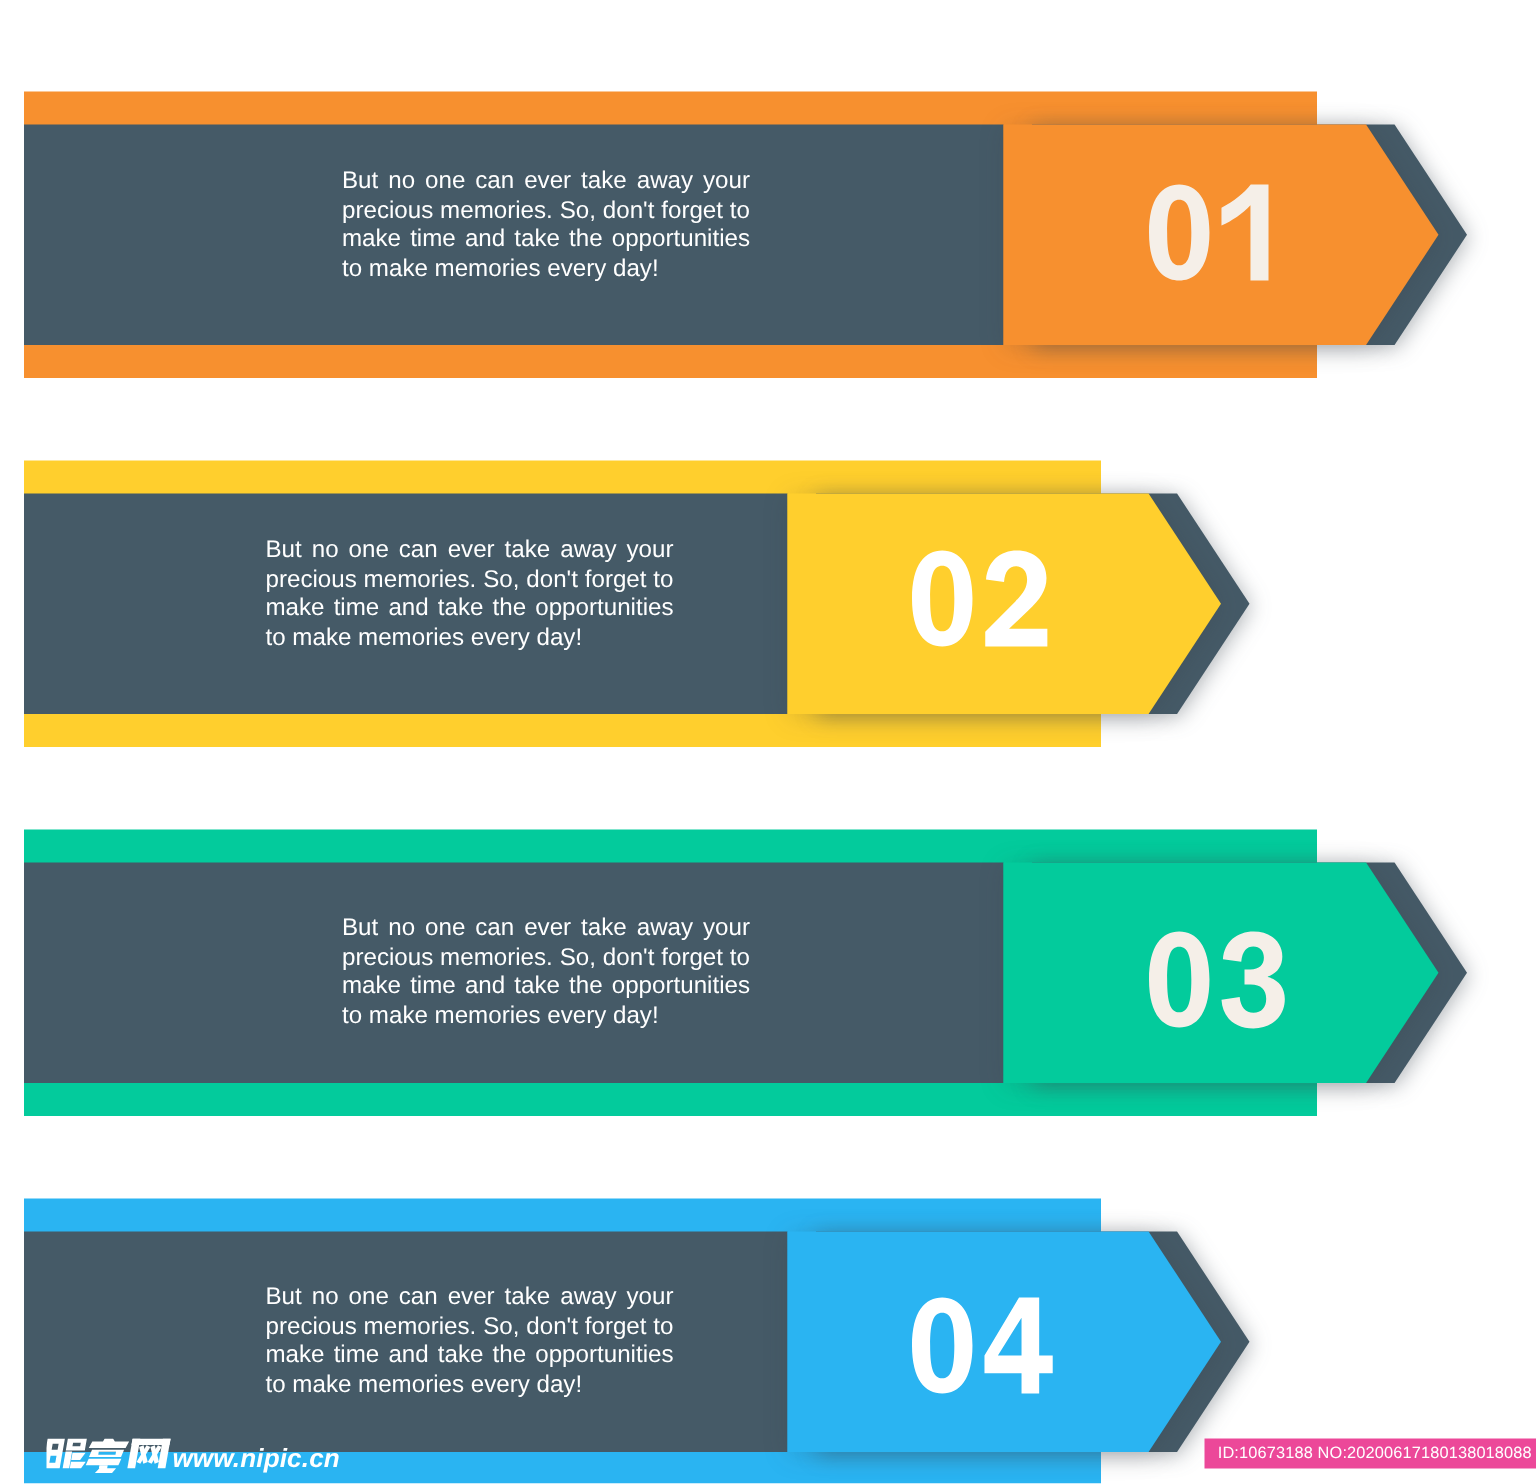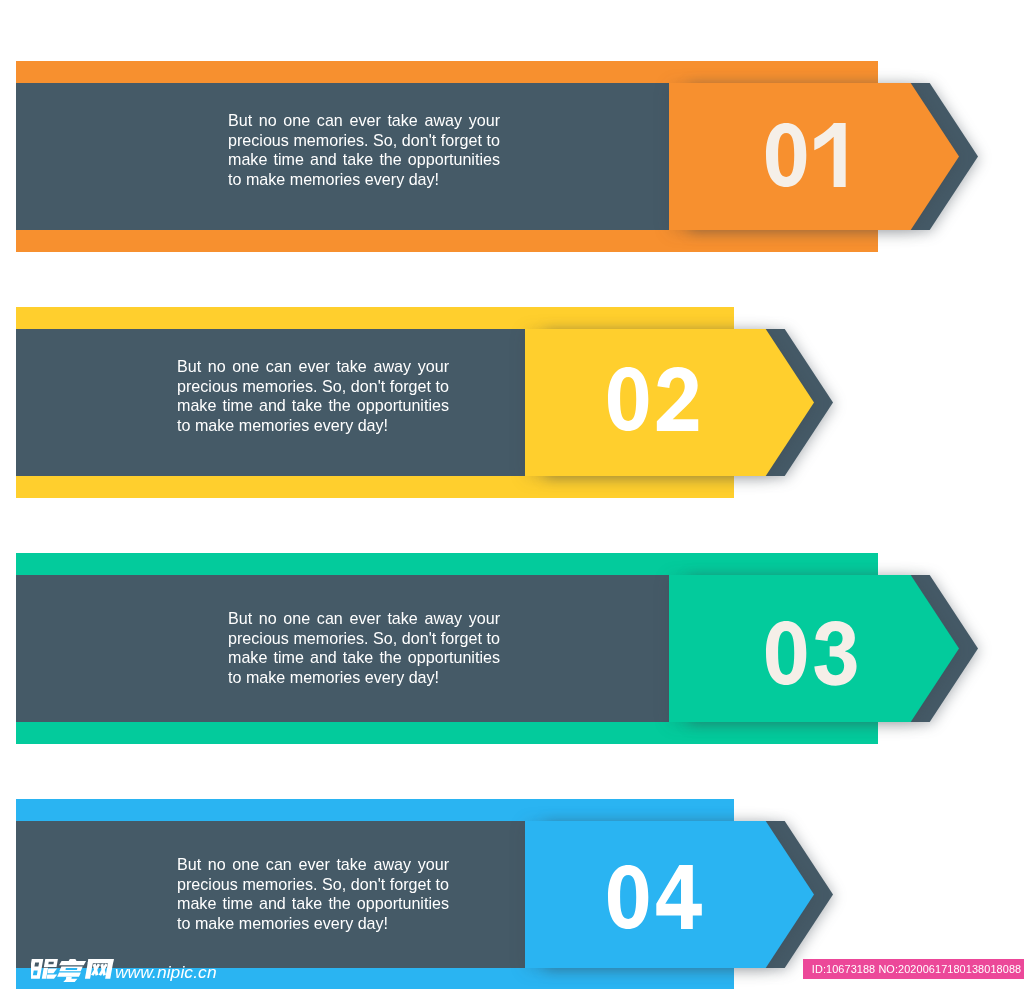--- a/index.html
+++ b/index.html
@@ -61,21 +61,21 @@
   .b3 .num{top:68.4px;}
   .b4 .num{top:66.4px;}
   .num svg{display:block;overflow:visible;}
 
   
   .wm{position:absolute;left:15px;top:959px;display:flex;align-items:center;gap:0;}
   .wm-logo{display:block;}
   .wm-logo svg{display:block;}
   .wm-url{
     font-family:"Liberation Sans",sans-serif;
-    font-weight:normal;font-style:italic;
+    font-weight:bold;font-style:italic;
     color:#ffffff;font-size:17.4px;line-height:1;
     letter-spacing:0.1px;position:relative;top:2px;
   }
   .idbox{
     position:absolute;left:787px;top:959px;width:227px;height:20px;
     background:#c8c8c8;color:#ffffff;
     font-family:"Liberation Sans",sans-serif;
     font-size:10.9px;white-space:nowrap;letter-spacing:0.1px;
     display:flex;align-items:center;justify-content:center;
   }

